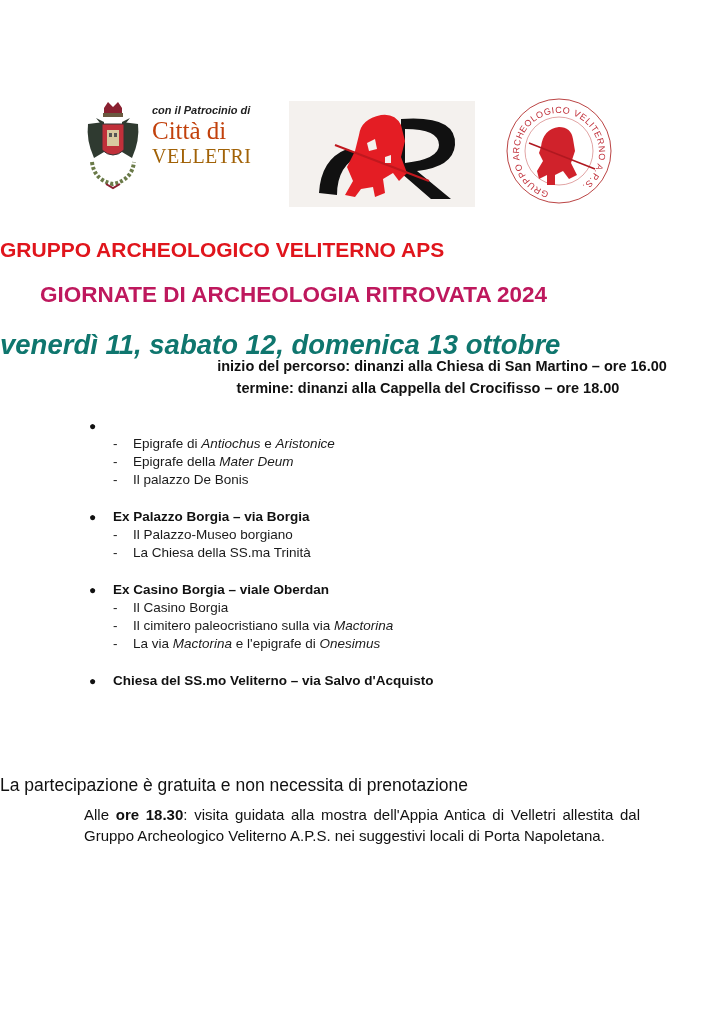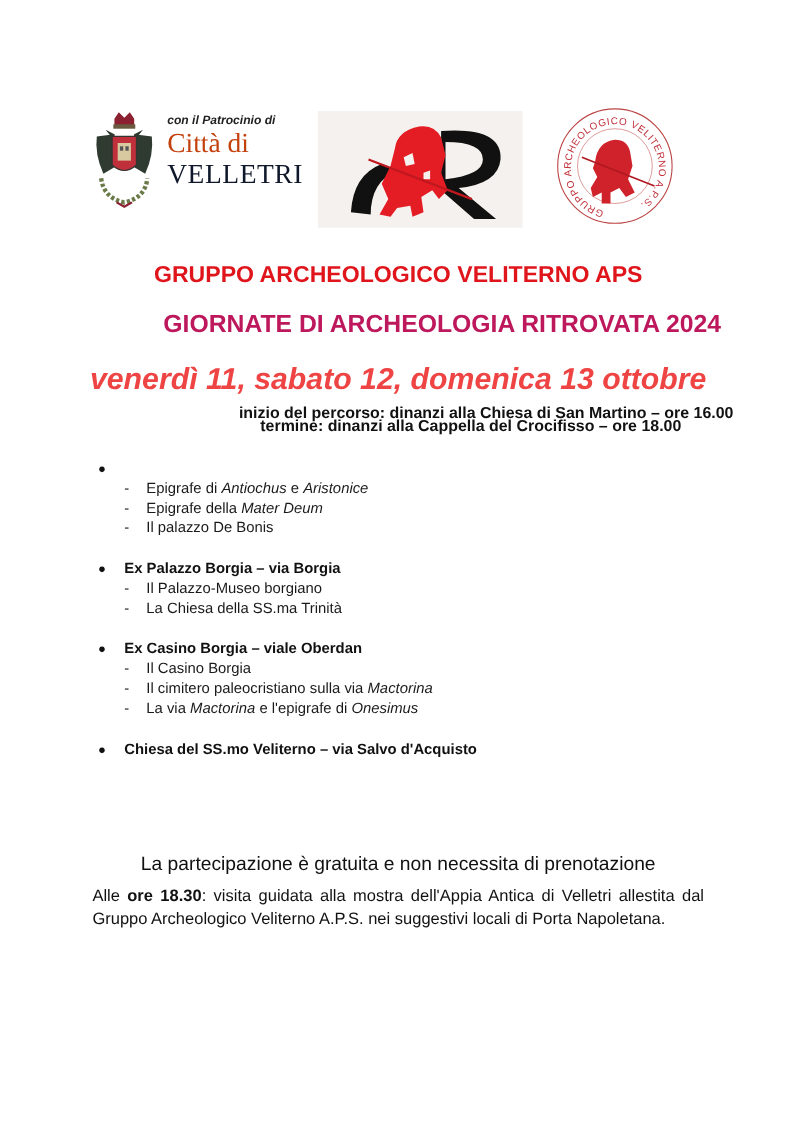--- a/index.html
+++ b/index.html
@@ -8,32 +8,32 @@
     .abs { position: absolute; }
 
     
     .logo-velletri { left: 84px; top: 100px; width: 190px; height: 92px; }
     .crest { position: absolute; left: 0; top: 0; width: 58px; height: 90px; }
     .patro-small { position: absolute; left: 68px; top: 4px; font-family: Liberation Sans, sans-serif;
                    font-style: italic; font-size: 11px; color: #222; font-weight: bold; }
     .patro-citta { position: absolute; left: 68px; top: 17px; font-family: "Liberation Serif", serif;
                    font-size: 25px; color: #c2410c; }
     .patro-velletri { position: absolute; left: 68px; top: 45px; font-family: "Liberation Serif", serif;
-                      font-size: 25px; color: #0f172a; letter-spacing: 0.5px; }
+                      font-size: 20px; color: #a16207; letter-spacing: 0.5px; }
 
     .logo-ar { left: 289px; top: 101px; width: 186px; height: 106px; background: #f4f1ee; }
     .logo-gav { left: 503px; top: 97px; width: 112px; height: 108px; }
 
     
-    .center { left: 0; width: 724px; text-align: center; }
+    .center { left: 0; width: 724px; }
     .h-gav { top: 238px; font-size: 21px; font-weight: bold; color: #e0151c; }
     .h-giornate { top: 282px; font-size: 22.5px; font-weight: bold; color: #be185d; margin-left: 40px; }
-    .h-dates { top: 329px; font-size: 27.5px; font-weight: bold; font-style: italic; color: #ef4444; }
+    .h-dates { top: 329px; font-size: 27.5px; font-weight: bold; font-style: italic; color: #0f766e; }
     .h-info { font-size: 14.5px; font-weight: bold; color: #111; }
-    .h-info1 { top: 368px; left: 162px; width: 560px; text-align: center; }
+    .h-info1 { top: 358px; left: 162px; width: 560px; text-align: center; }
     .h-info2 { top: 380px; left: 148px; width: 560px; text-align: center; }
 
     
     .list { left: 89px; top: 417px; width: 560px; font-size: 13.5px; }
     .group { margin-bottom: 19px; }
     .item { position: relative; padding-left: 24px; font-weight: bold; height: 18px; line-height: 18px; }
     .bullet { position: absolute; left: 0; top: 0; font-size: 12px; }
     .sub { position: relative; padding-left: 44px; height: 18px; line-height: 18px; font-weight: normal; color: #1a1a1a; }
     .dash { position: absolute; left: 24px; top: 0; }
     .it { font-style: italic; }

